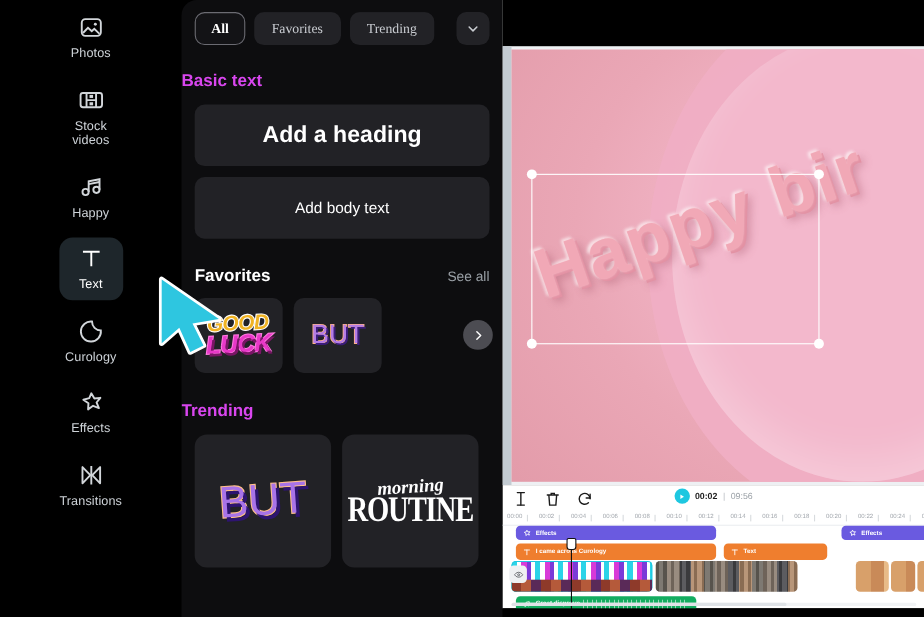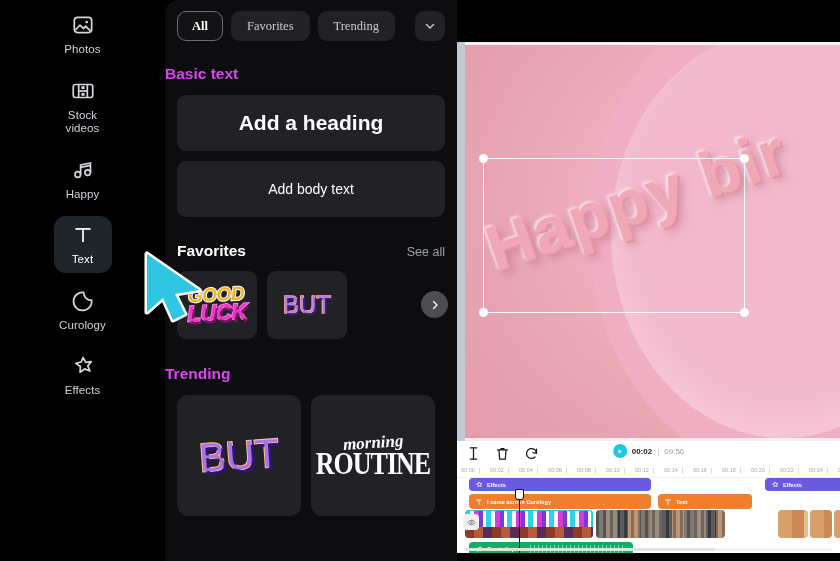--- a/index.html
+++ b/index.html
@@ -293,20 +293,30 @@
 
     <div class="rail-item">
       <span class="rail-ico">
         <svg viewBox="0 0 24 24" fill="none" stroke="#d2d6da" stroke-width="1.6" stroke-linejoin="round">
           <path d="M12 4.2l2.6 4.4 5-.6-3.2 3.9 2 4.7-4.9-1.9-4.2 3 .3-5.2-4.3-2.9 5-1.3z"></path>
         </svg>
       </span>
       <span class="rail-label">Effects</span>
     </div>
 
+    <div class="rail-item">
+      <span class="rail-ico">
+        <svg viewBox="0 0 24 24" fill="none" stroke="#d2d6da" stroke-width="1.6" stroke-linejoin="round">
+          <path d="M4.6 5.2v13.6l6.6-6.8z"></path>
+            <path d="M19.4 5.2v13.6l-6.6-6.8z"></path>
+          <line x1="12" y1="4.2" x2="12" y2="19.8"></line>
+        </svg>
+      </span>
+      <span class="rail-label">Transitions</span>
+    </div>
   </div>
 
   <div class="panel">
 
     <div class="chips">
       <div class="chip sel">All</div>
       <div class="chip">Favorites</div>
       <div class="chip">Trending</div>
       <div class="chip-caret">
         <svg viewBox="0 0 24 24" fill="none" stroke="#c9ccd1" stroke-width="2.4" stroke-linecap="round" stroke-linejoin="round">

